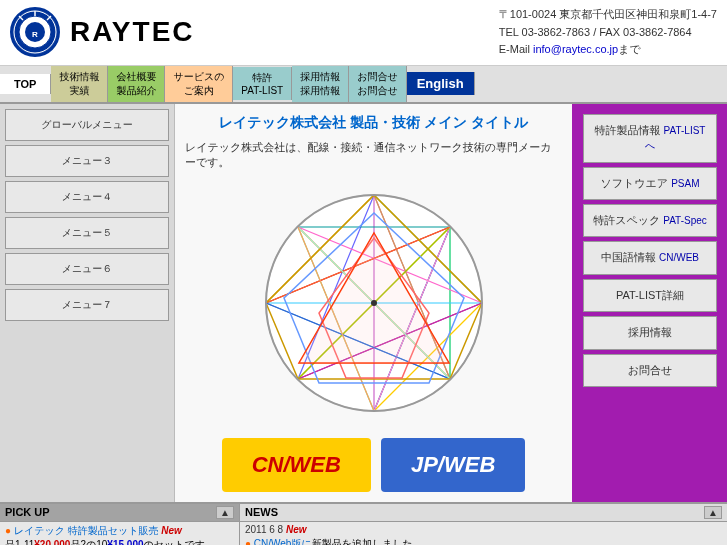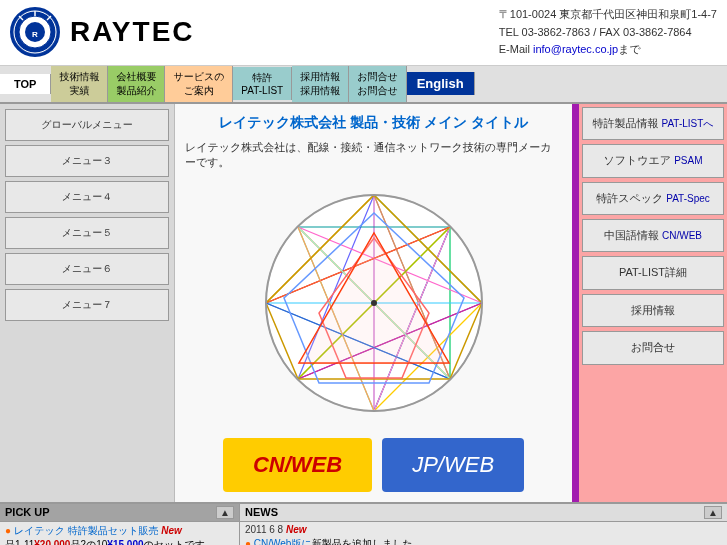--- a/index.html
+++ b/index.html
@@ -39,24 +39,24 @@
     .center-title { font-size: 14px; font-weight: bold; color: #0066cc; text-align: center; margin-bottom: 8px; }
     .center-text { font-size: 11px; color: #333; text-align: left; width: 100%; margin-bottom: 8px; }
     
     
     .diagram-container { width: 240px; height: 240px; margin: 5px auto; }
     .diagram-container svg { width: 100%; height: 100%; }
     
     
     .cta-buttons { display: flex; gap: 10px; margin-top: 10px; }
     .cta-cn { background: #ffcc00; border: none; padding: 14px 30px; font-size: 22px; font-weight: bold; color: #cc0000; cursor: pointer; font-style: italic; border-radius: 4px; }
-    .cta-jp { background: #3366cc; border: none; padding: 14px 30px; font-size: 22px; font-weight: normal; color: #fff; cursor: pointer; font-style: italic; border-radius: 4px; }
-
-    
-    .sidebar-right { width: 155px; background: #fca5a5; border-left: 7px solid #a21caf; padding: 3px; }
+    .cta-jp { background: #3366cc; border: none; padding: 14px 30px; font-size: 22px; font-weight: bold; color: #fff; cursor: pointer; font-style: italic; border-radius: 4px; }
+
+    
+    .sidebar-right { width: 155px; background: #a21caf; border-left: 1px solid #a21caf; padding: 10px; }
     .sidebar-right-btn { display: block; width: 100%; background: #e8e8e8; border: 1px solid #999; padding: 8px 6px; margin-bottom: 4px; text-align: center; font-size: 11px; cursor: pointer; color: #333; line-height: 1.4; }
     .sidebar-right-btn .sub { font-size: 10px; color: #0000aa; }
 
     
     .bottom { display: flex; background: #e8e8e8; height: 80px; border-top: 2px solid #999; }
     .pickup-panel { width: 240px; border-right: 1px solid #999; overflow: hidden; }
     .pickup-header { background: #a3a3a3; border-bottom: 1px solid #999; padding: 2px 5px; font-size: 11px; font-weight: bold; display: flex; justify-content: space-between; align-items: center; }
     .pickup-body { padding: 2px 5px; font-size: 10px; overflow: hidden; height: 60px; }
     .news-panel { flex: 1; overflow: hidden; }
     .news-header { background: #ddd; border-bottom: 1px solid #999; padding: 2px 5px; font-size: 11px; font-weight: bold; display: flex; justify-content: space-between; align-items: center; }

